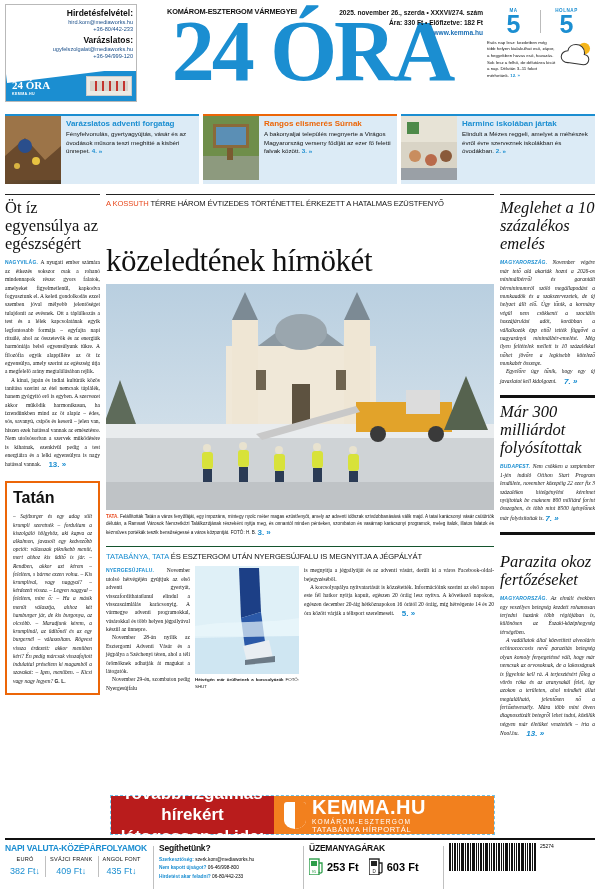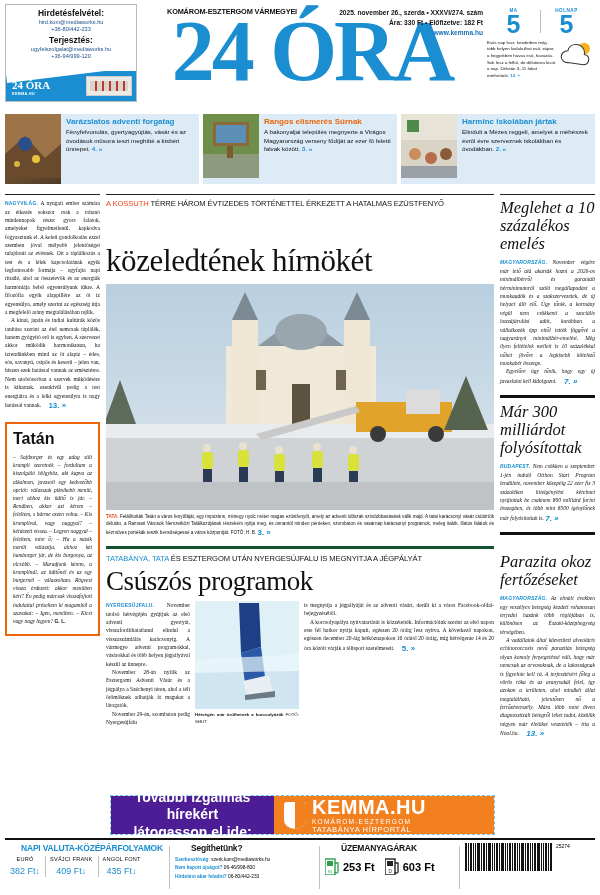--- a/index.html
+++ b/index.html
@@ -14,21 +14,21 @@
   
   .masthead { display: flex; height: 110px; padding: 4px 5px 0 5px; }
 
   .ad-box {
     width: 132px; height: 98px;
     border: 1px solid #b9b9b9;
     position: relative; overflow: hidden;
     background: #fff;
     display: flex; flex-direction: column;
   }
-  .ad-text { padding: 4px 3px 0; text-align: center; flex: 1; }
+  .ad-text { padding: 4px 3px 0; text-align: right; flex: 1; }
   .ad-h { font-size: 8.5px; font-weight: bold; color: #111; line-height: 1.15; }
   .ad-s { font-size: 5.6px; color: #1a4f8a; line-height: 1.35; }
   .ad-h2 { font-size: 8.5px; font-weight: bold; color: #111; line-height: 1.15; margin-top: 2px; }
   .ad-bottom {
     height: 30px; position: relative; background: #1b8ed1; overflow: hidden;
   }
   .ad-bottom:before {
     content:""; position:absolute; left:0; top:-14px; width:100%; height:20px;
     background:#d1262d; transform: rotate(-7deg); transform-origin: left center;
   }
@@ -77,21 +77,21 @@
   }
   .wx-lab { font-size:4.6px; font-weight:bold; color:#1b8ed1; letter-spacing:.5px; }
   .wx-val { font-size:25px; font-weight:bold; color:#1b8ed1; line-height:.95; font-family:"Liberation Sans",sans-serif; }
   .wx-body { display:flex; gap:3px; margin-top:3px; }
   .wx-text { font-size:4.4px; line-height:1.5; color:#111; flex:1; }
   .wx-text b { color:#1b8ed1; }
   .wx-ico { width:34px; flex:none; position:relative; height:26px; }
 
   
   .promos { display:flex; gap:4px; padding: 4px 5px 0; height: 74px; }
-  .promo { flex:1; display:flex; flex-direction:row; }
+  .promo { flex:1; display:flex; flex-direction:column; }
   .promo-bar { height:5px; }
   .promo-inner { flex:1; display:flex; background:#dcebf6; }
   .promo-img { width:56px; flex:none; position:relative; overflow:hidden; }
   .promo-txt { padding: 4px 4px 0 5px; }
   .promo-h { font-size:8px; font-weight:bold; line-height:1.05; margin-bottom:2px; }
   .promo-p { font-size:6.2px; line-height:1.32; color:#111; }
   .pg { color:#1b8ed1; font-weight:bold; }
 
   
   .body-grid { display:flex; padding: 10px 5px 0; gap: 6px; }
@@ -129,38 +129,38 @@
   }
   h1.lead2 { font-size: 27px; }
 
   .photo { position:relative; overflow:hidden; }
   .caption { font-size:4.6px; line-height:1.55; color:#111; text-align:justify;
     font-family:"Liberation Sans",sans-serif; margin-top:3px; }
   .caption b.loc { color:#e8491e; }
 
   
   .kemma { margin: 6px 5px 0; display:flex; height: 40px; border: 1.5px dashed #6fc3e8; }
-  .kemma-l { flex:1; background:#4c1d95; display:flex; align-items:center; justify-content:center;
-    color:#fff; font-weight:bold; font-size:14px; line-height:1.25; text-align:center; }
+  .kemma-l { flex:1; background:#b91c1c; display:flex; align-items:center; justify-content:center;
+    color:#fff; font-weight:bold; font-size:17px; line-height:1.25; text-align:center; }
   .kemma-r { width: 220px; flex:none; background:#f2801e; display:flex; align-items:center; gap:6px; padding-left:10px; }
   .shield { width:22px; height:27px; background:#fff; position:relative;
     border-radius: 3px 3px 50% 50% / 3px 3px 34% 34%; overflow:hidden; }
   .shield i { position:absolute; right:0; top:0; bottom:0; width:50%; background:#f2801e; }
   .kemma-r .kt { color:#fff; line-height:1; }
   .kemma-r .kt b { font-size:20px; letter-spacing:.5px; display:block; }
   .kemma-r .kt s { text-decoration:none; display:block; font-size:6.6px; letter-spacing:1.2px; margin-top:2px; }
   .kemma-r .kt u { text-decoration:none; display:block; font-size:7.6px; letter-spacing:.6px; }
 
   
   .footer { position:absolute; left:0; right:0; bottom:0; height: 57px; padding: 0 5px; }
   .footer .topline { border-top: 2px solid #111; }
   .f-row { display:flex; height: 52px; padding-top:3px; }
   .f-sec { padding: 0 6px; position:relative; }
   .f-sec + .f-sec:before { content:""; position:absolute; left:0; top:3px; bottom:3px; width:1px; background:#c0c0c0; }
-  .f-h { font-size:8.5px; font-weight:bold; color:#1b8ed1; letter-spacing:-.2px;margin-left:16px; }
+  .f-h { font-size:8.5px; font-weight:bold; color:#1b8ed1; letter-spacing:-.2px; }
   .f-h.black { color:#111; }
   .cur-row { display:flex; margin-top:3px; }
   .cur { padding: 0 5px; text-align:center; position:relative; }
   .cur + .cur:before { content:""; position:absolute; left:0; top:0; bottom:0; width:1px; background:#c0c0c0; }
   .cur .n { font-size:5.6px; color:#111; letter-spacing:.2px; }
   .cur .v { font-size:13px; font-weight:bold; color:#111; }
   .cur .v span { font-size:9px; font-weight:normal; color:#1b8ed1; }
   .f-lines { font-size:4.8px; line-height:1.75; margin-top:3px; }
   .f-lines b { color:#1b8ed1; }
   .fuel-row { display:flex; gap:10px; margin-top:5px; align-items:center; }
@@ -174,21 +174,21 @@
 
 <div class="page">
 
   <div class="masthead">
 
     <div class="ad-box">
       <div class="ad-text">
         <div class="ad-h">Hirdetésfelvétel:</div>
         <div class="ad-s">hird.kom@mediaworks.hu</div>
         <div class="ad-s">+36-80/442-233</div>
-        <div class="ad-h2">Terjesztés:</div>
+        <div class="ad-h2">Varázslatos:</div>
         <div class="ad-s">ugyfelszolgalat@mediaworks.hu</div>
         <div class="ad-s">+36-94/999-120</div>
       </div>
       <div class="ad-bottom">
         <div class="ad-logo">
           <span>24 ÓRA</span>
           <small>KEMMA.HU</small>
         </div>
         <div class="ad-prod">
             <i></i>
@@ -300,20 +300,21 @@
             <span class="pg">2. »</span>
           </div>
         </div>
       </div>
     </div>
   </div>
 
   <div class="body-grid">
 
     <div class="col-l rule-top">
+      <h2 class="head-s">Öt íz egyensúlya az egészségért</h2>
       <div class="bodytext">
         <p class="first">
           <span class="kicker-in">NAGYVILÁG.</span>
           <span>A nyugati ember számára az étkezés sokszor csak a rohanó mindennapok része: gyors falatok, amelyeket figyelmetlenül, kapkodva fogyasztunk el. A keleti gondolkodás ezzel szemben jóval mélyebb jelentőséget tulajdonít az evésnek. Ott a táplálkozás a test és a lélek kapcsolatának egyik legfontosabb formája – egyfajta napi rituálé, ahol az összetevők és az energiák harmóniája belső egyensúlyunk tükre. A filozófia egyik alappillére az öt íz egyensúlya, amely szerint az egészség útja a megfelelő arány megtalálásában rejlik.</span>
         </p>
         <p>
           <span>A kínai, japán és indiai kultúrák közös tanítása szerint az étel nemcsak táplálék, hanem gyógyító erő is egyben. A szervezet akkor működik harmonikusan, ha ízrendünkben mind az öt alapíz – édes, sós, savanyú, csípős és keserű – jelen van, hiszen ezek hatással vannak az emésztésre. Nem utolsósorban a szervek működésére is kihatnak, ezenkívül pedig a test energiáira és a lelki egyensúlyra is nagy hatással vannak.</span>
           <span class="pageref">13. »</span>
         </p>
       </div>
@@ -399,26 +400,25 @@
         </svg>
       </div>
 
       <div class="caption">
         <b class="loc">TATA.</b>
         <span>Felállították Tatán a város fenyőfáját, egy impozáns, mintegy nyolc méter magas ezüstfenyőt, amely az adventi időszak szívdobbanásává válik majd. A tatai karácsonyi vásár csütörtök délután, a Ramsari Városok Nemzetközi Találkozójának részeként nyitja meg, és onnantól minden pénteken, szombaton és vasárnap karácsonyi programok, meleg italok, illatos falatok és kézműves portékák teszik bensőségessé a város központját.</span>
         <span>FOTÓ: H. B.</span>
         <span class="pageref">3. »</span>
       </div>
 
-      <div style="border-top:3px solid #14532d;margin-top:7px;padding-top:5px">
+      <div style="border-top:1px solid #14532d;margin-top:7px;padding-top:5px">
         <div class="kicker">
           <em class="blue">TATABÁNYA, TATA</em>
           <span>ÉS ESZTERGOM UTÁN NYERGESÚJFALU IS MEGNYITJA A JÉGPÁLYÁT</span>
         </div>
-        <h1 class="lead lead2">Csúszós programok</h1>
 
         <div style="display:flex;gap:5px;margin-top:5px">
           <div style="width:84px;flex:none">
             <div class="bodytext">
               <p class="first">
                 <span class="kicker-in">NYERGESÚJFALU.</span>
                 <span>November utolsó hétvégéjén gyújtjuk az első adventi gyertyát, visszafordíthatatlanul elindul a visszaszámlálás karácsonyig. A vármegye adventi programokkal, vásárokkal és több helyen jégpályával készül az ünnepre.</span>
               </p>
               <p>November 28-án nyílik az Esztergomi Adventi Vásár és a jégpálya a Széchenyi téren, ahol a téli örömöknek adhatják át magukat a látogatók.</p>
               <p>November 29-én, szombaton pedig Nyergesújfalu</p>

